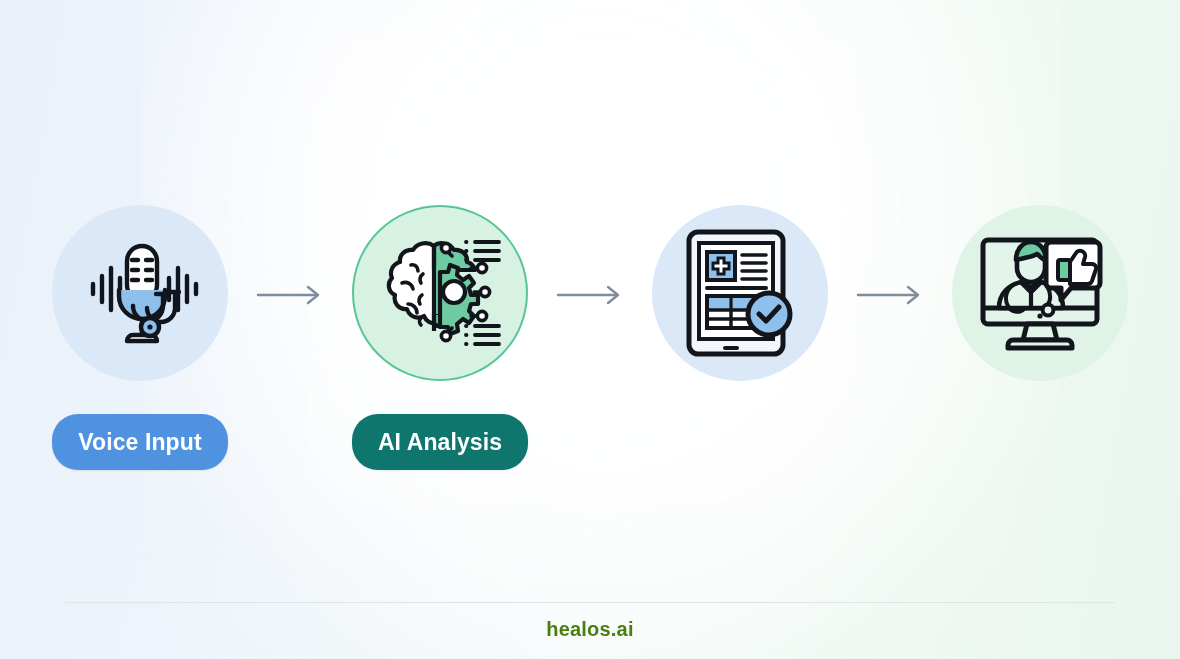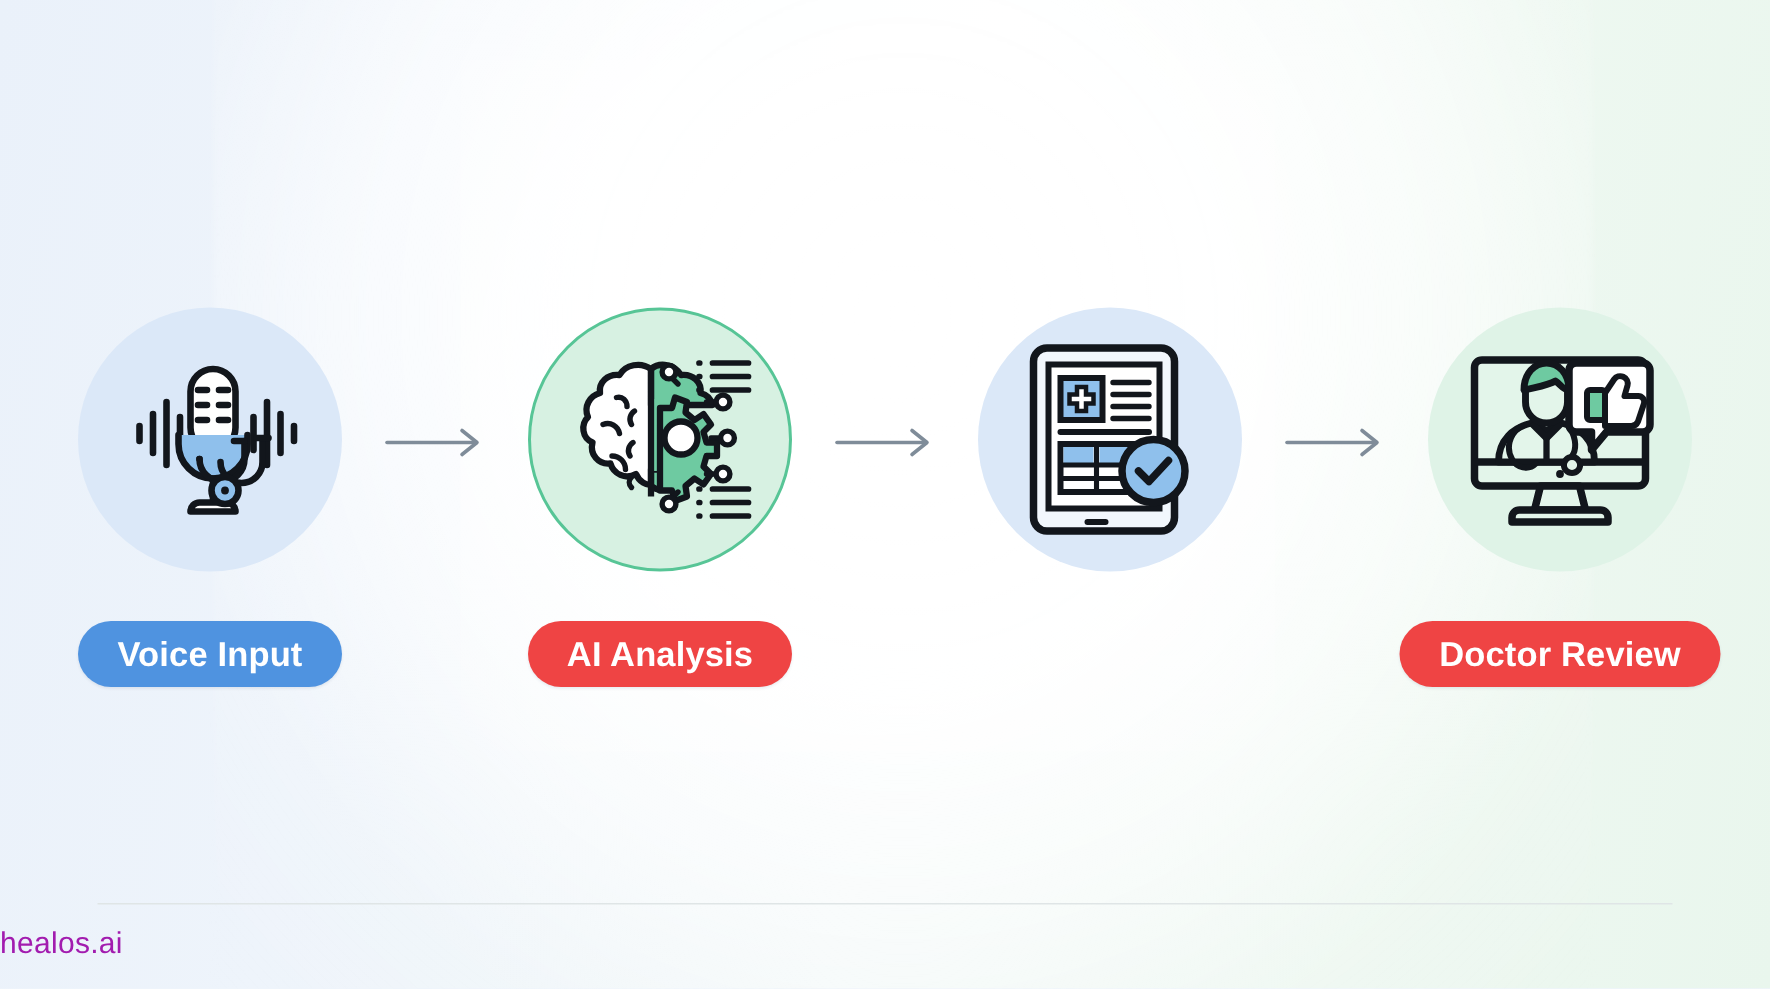--- a/index.html
+++ b/index.html
@@ -87,35 +87,35 @@
   .circle.green { background: #dff3e7; }
   .circle.ringed {
     background: #d7f1e2;
     border: 2.5px solid #57c596;
   }
 
   .circle svg { display: block; }
 
   .pill {
     margin-top: 33px;
-    height: 44px;
+    height: 56px;
     border-radius: 26px;
     display: flex;
     align-items: center;
     justify-content: center;
     padding: 0 26px;
     color: #ffffff;
     font-size: 23px;
     font-weight: bold;
     letter-spacing: 0.1px;
     white-space: nowrap;
     box-shadow: 0 1px 2px rgba(40,70,110,0.10);
   }
   .pill.blue  { background: #4f93e0; }
-  .pill.green { background: #ef4444; }
+  .pill.green { background: #0f766e; }
 
   .arrow {
     width: 104px;
     flex: 0 0 104px;
     display: flex;
     align-items: center;
     justify-content: center;
     margin-top: 78px;
   }
 
@@ -126,23 +126,25 @@
     width: 1050px;
     top: 602px;
     height: 1px;
     background: #dfe5e6;
   }
   .footer-text {
     position: absolute;
     left: 0;
     right: 0;
     top: 618px;
+    text-align: center;
     font-size: 20px;
-    color: #a21caf;
+    color: #4d7c0f;
     letter-spacing: 0.2px;
+    font-weight: bold;
   }
 </style>
 </head>
 <body>
 
 <div class="canvas">
 
   <div class="bg-base"></div>
   <div class="bg-glow"></div>
   <div class="bg-glow-2"></div>
@@ -321,21 +323,20 @@
             </g>
             <circle cx="73" cy="80" r="5.4" fill="#e3f5ea" stroke="#12161c" stroke-width="4"></circle>
 
             <path d="M76 12h44a5 5 0 0 1 5 5v36a5 5 0 0 1-5 5H96l-10 12V58h-10a5 5 0 0 1-5-5V17a5 5 0 0 1 5-5z" fill="#ffffff" stroke="#12161c" stroke-width="5" stroke-linejoin="round"></path>
 
             <rect x="83" y="30" width="12" height="20" rx="2" fill="#6ecaa1" stroke="#12161c" stroke-width="4" stroke-linejoin="round"></rect>
             <path d="M95 32l6-9a5 5 0 0 1 9 4l-2 7h9a4 4 0 0 1 4 5l-4 12a5 5 0 0 1-5 3H95z" fill="#ffffff" stroke="#12161c" stroke-width="4" stroke-linejoin="round"></path>
           </svg>
         </span>
       </div>
-      <div class="pill green">Doctor Review</div>
     </div>
 
   </div>
 
   <div class="divider"></div>
   <div class="footer-text">healos.ai</div>
 
 </div>
 
 </body></html>

